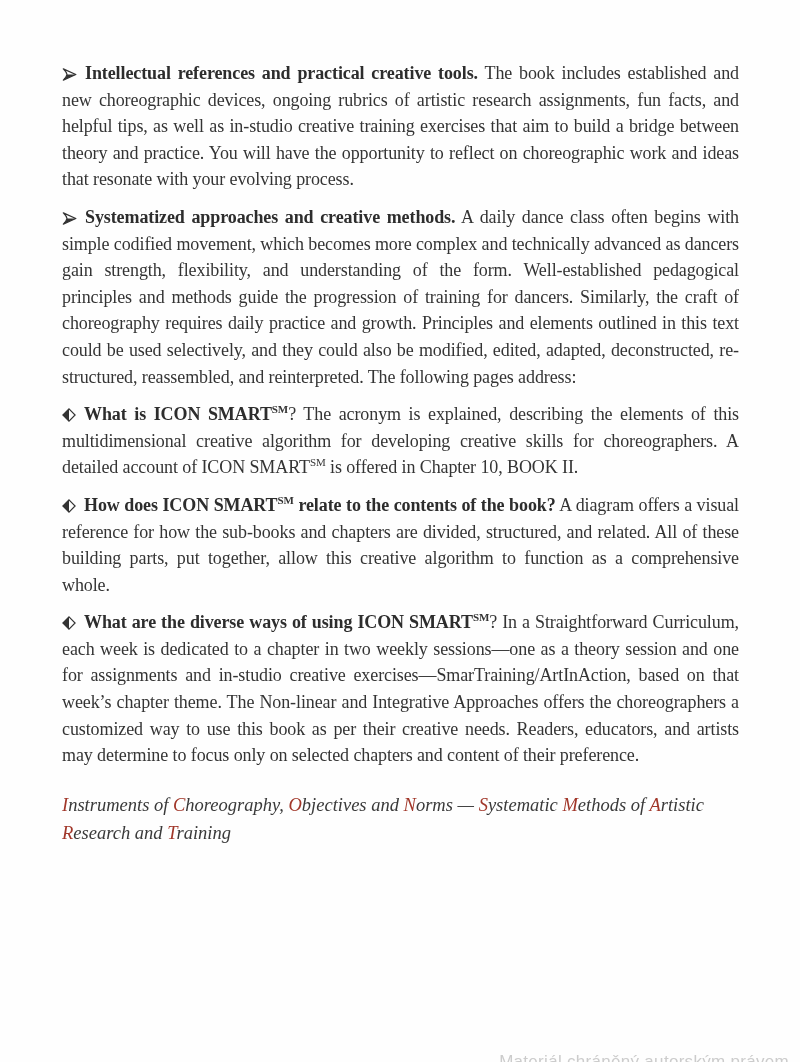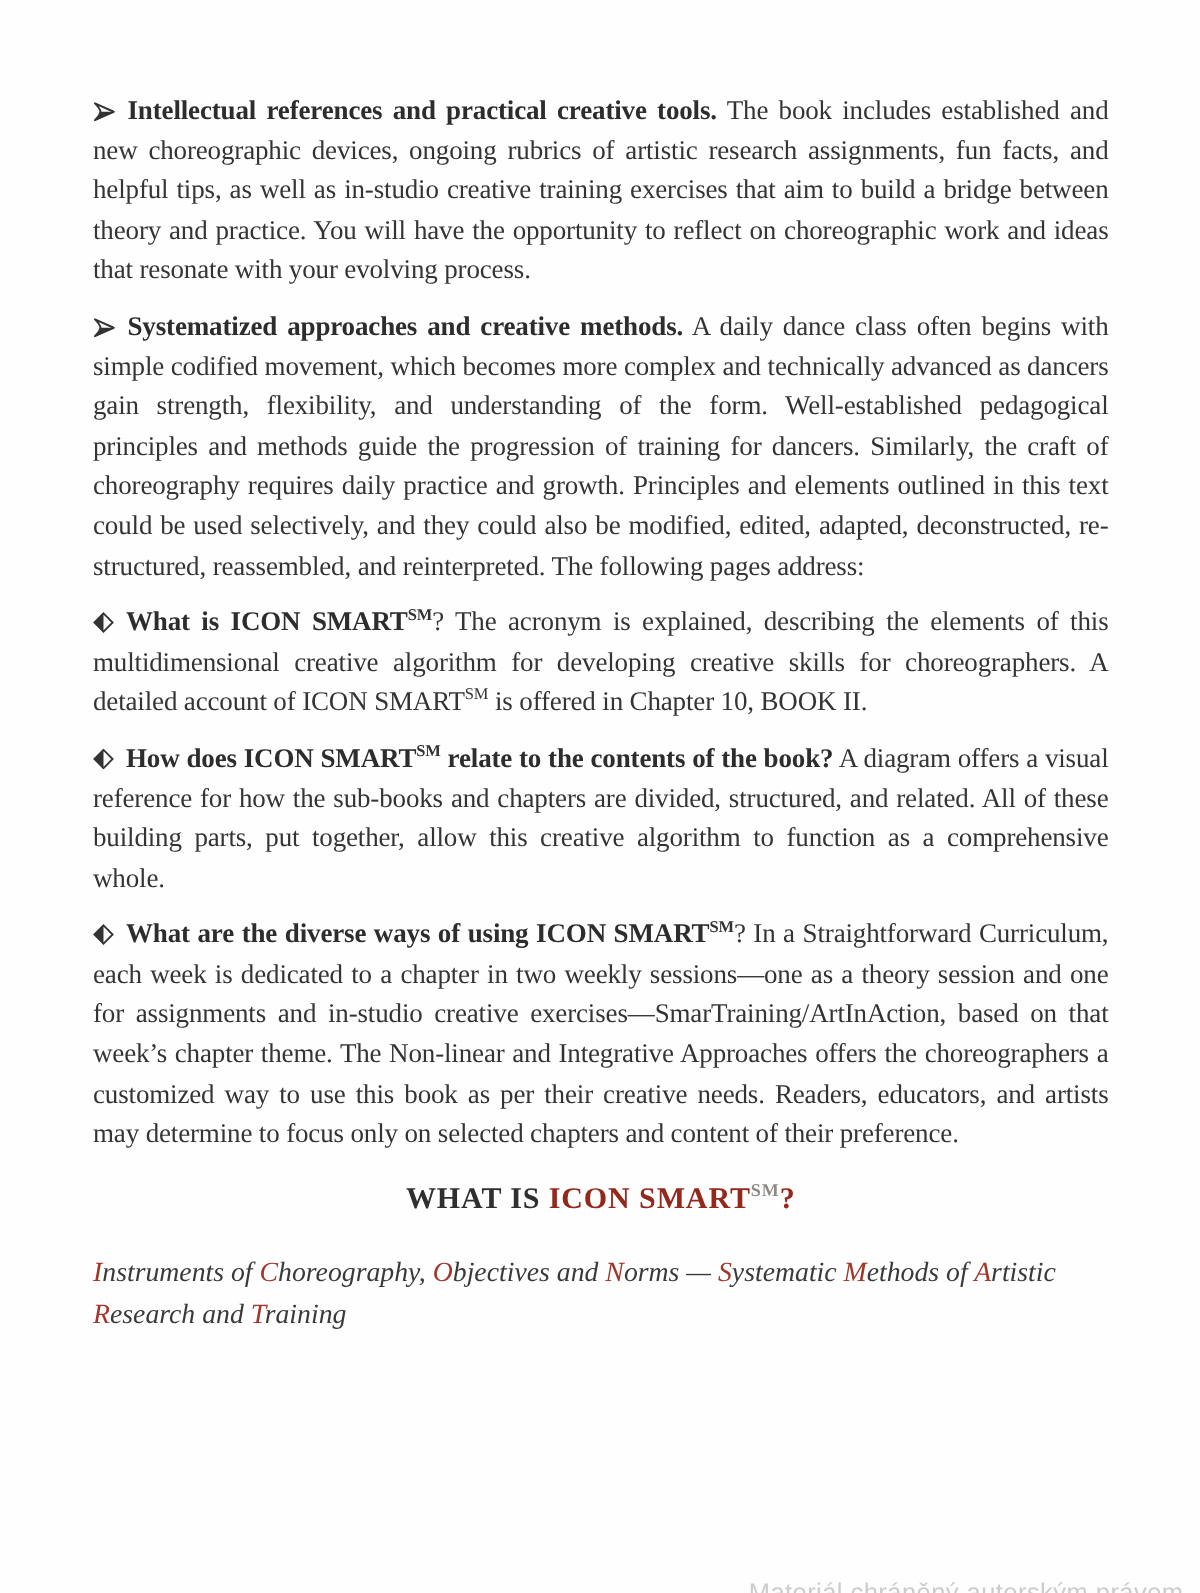--- a/index.html
+++ b/index.html
@@ -87,20 +87,19 @@
           </svg></span><span class="runs"><span class="r-b">How does ICON SMART</span><span class="r-sb">SM</span><span class="r-b"> relate to the contents of the book?</span><span class="r-t"> A diagram offers a visual reference for how the sub-books and chapters are divided, structured, and related. All of these building parts, put together, allow this creative algorithm to function as a comprehensive whole.</span></span>
     </p>
 
     <p class="para">
       <span class="bullet"><svg width="14" height="14" viewBox="0 0 14 14">
             <path d="M7 0.9 L13.1 7 L7 13.1 L0.9 7 Z" fill="none" stroke="#333" stroke-width="1.2" stroke-linejoin="miter"></path>
             <path d="M7 0.9 L0.9 7 L7 13.1 Z" fill="#333"></path>
           </svg></span><span class="runs"><span class="r-b">What are the diverse ways of using ICON SMART</span><span class="r-sb">SM</span><span class="r-t">? In a </span><span class="r-i">Straightforward Curriculum</span><span class="r-t">, each week is dedicated to a chapter in two weekly sessions—one as a theory session and one for assignments and in-studio creative exercises—</span><span class="r-i">SmarTraining/ArtInAction</span><span class="r-t">, based on that week’s chapter theme. The </span><span class="r-i">Non-linear and Integrative Approaches</span><span class="r-t"> offers the choreographers a customized way to use this book as per their creative needs. Readers, educators, and artists may determine to focus only on selected chapters and content of their preference.</span></span>
     </p>
 
-    <h2 class="heading"><span class="runs"><span class="r-dark">WHAT IS </span><span class="r-red">ICON SMART</span><span class="r-supgray">SM</span><span class="r-red">?</span></span></h2>
 
     <p class="acronym"><span class="runs"><span class="r-ri">I</span><span class="r-i">nstruments of </span><span class="r-ri">C</span><span class="r-i">horeography, </span><span class="r-ri">O</span><span class="r-i">bjectives and </span><span class="r-ri">N</span><span class="r-i">orms — </span><span class="r-ri">S</span><span class="r-i">ystematic </span><span class="r-ri">M</span><span class="r-i">ethods of </span><span class="r-ri">A</span><span class="r-i">rtistic </span><span class="r-ri">R</span><span class="r-i">esearch and </span><span class="r-ri">T</span><span class="r-i">raining</span></span></p>
 
   </main>
 
   <div class="watermark">Materiál chráněný autorským právem</div>
 </div>
 
 </body></html>

